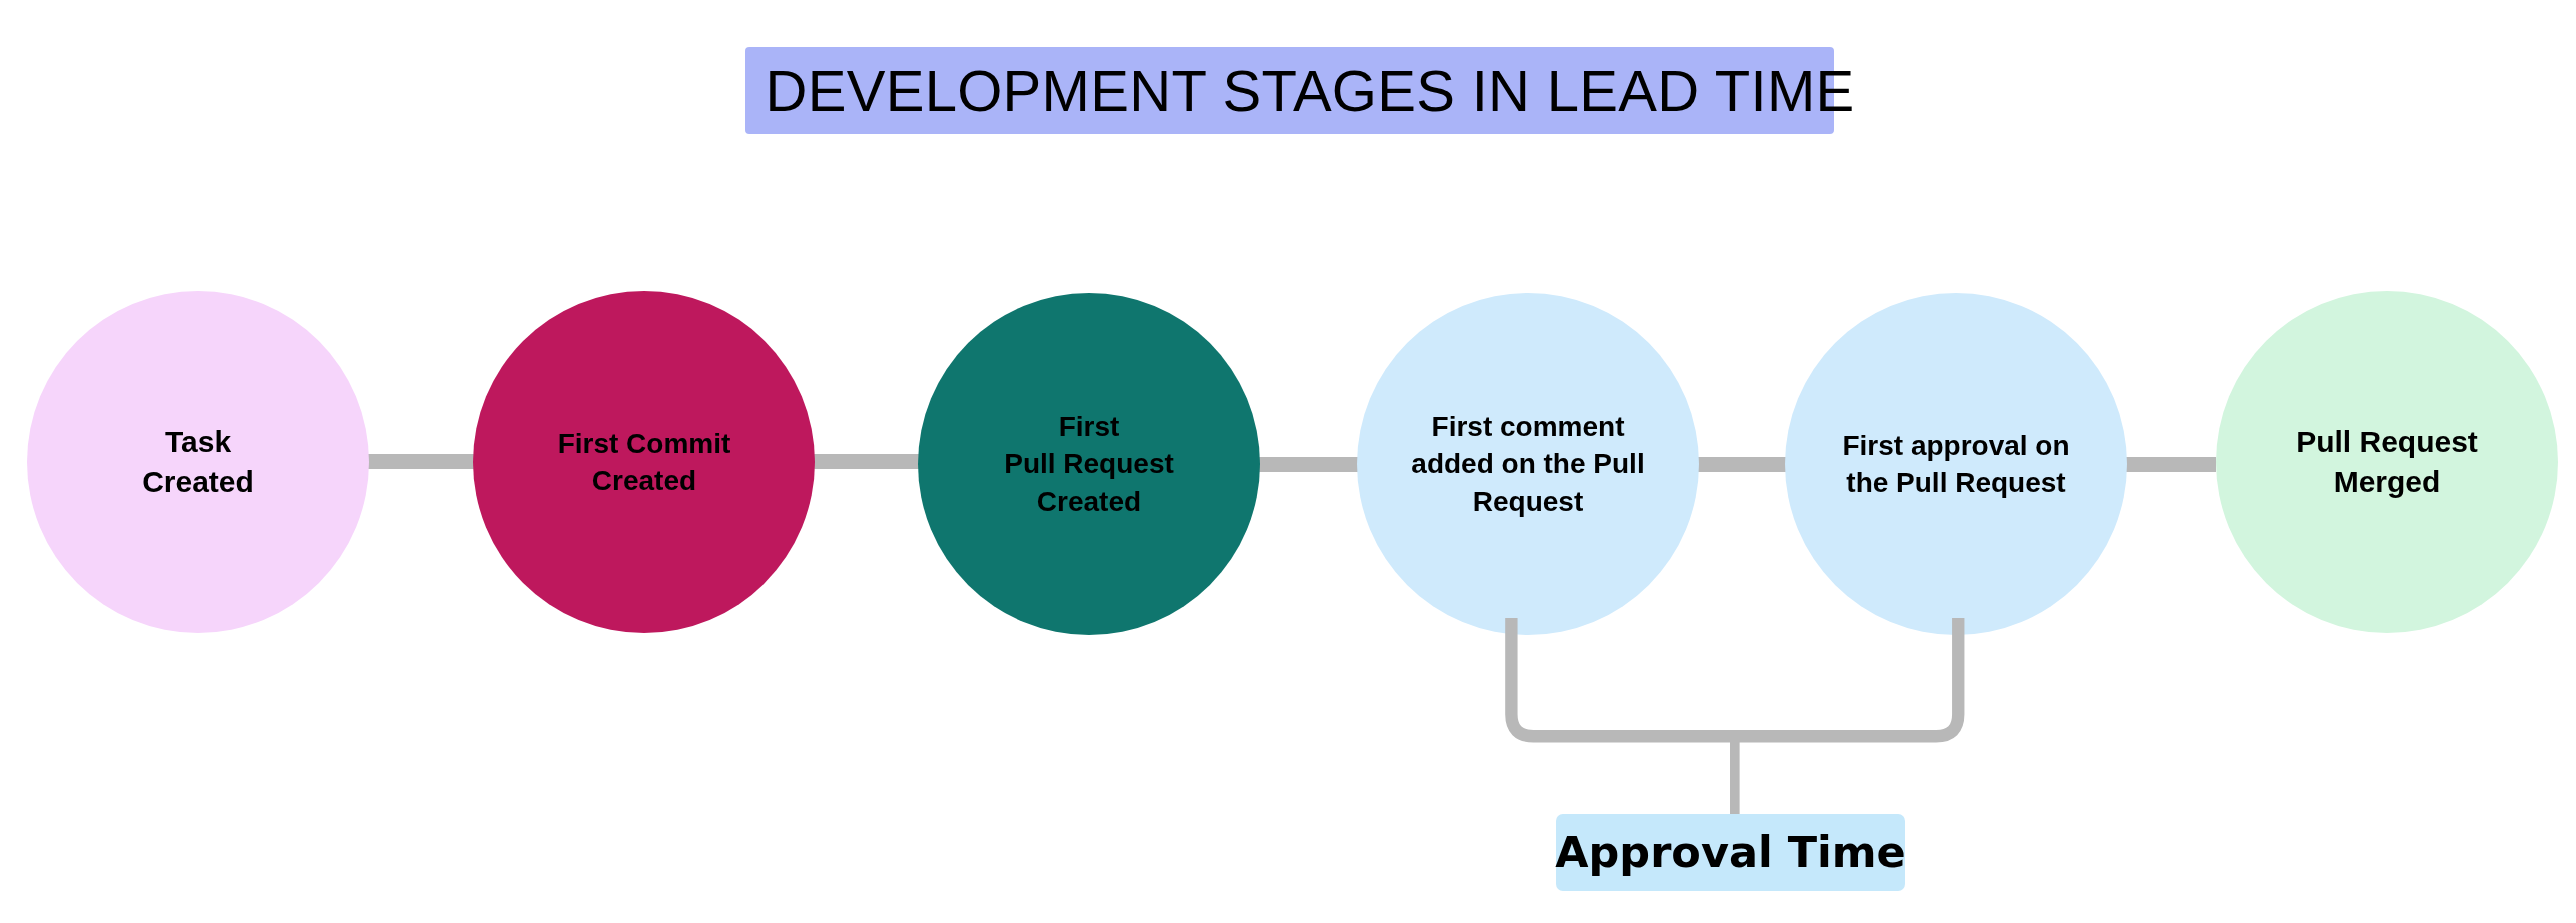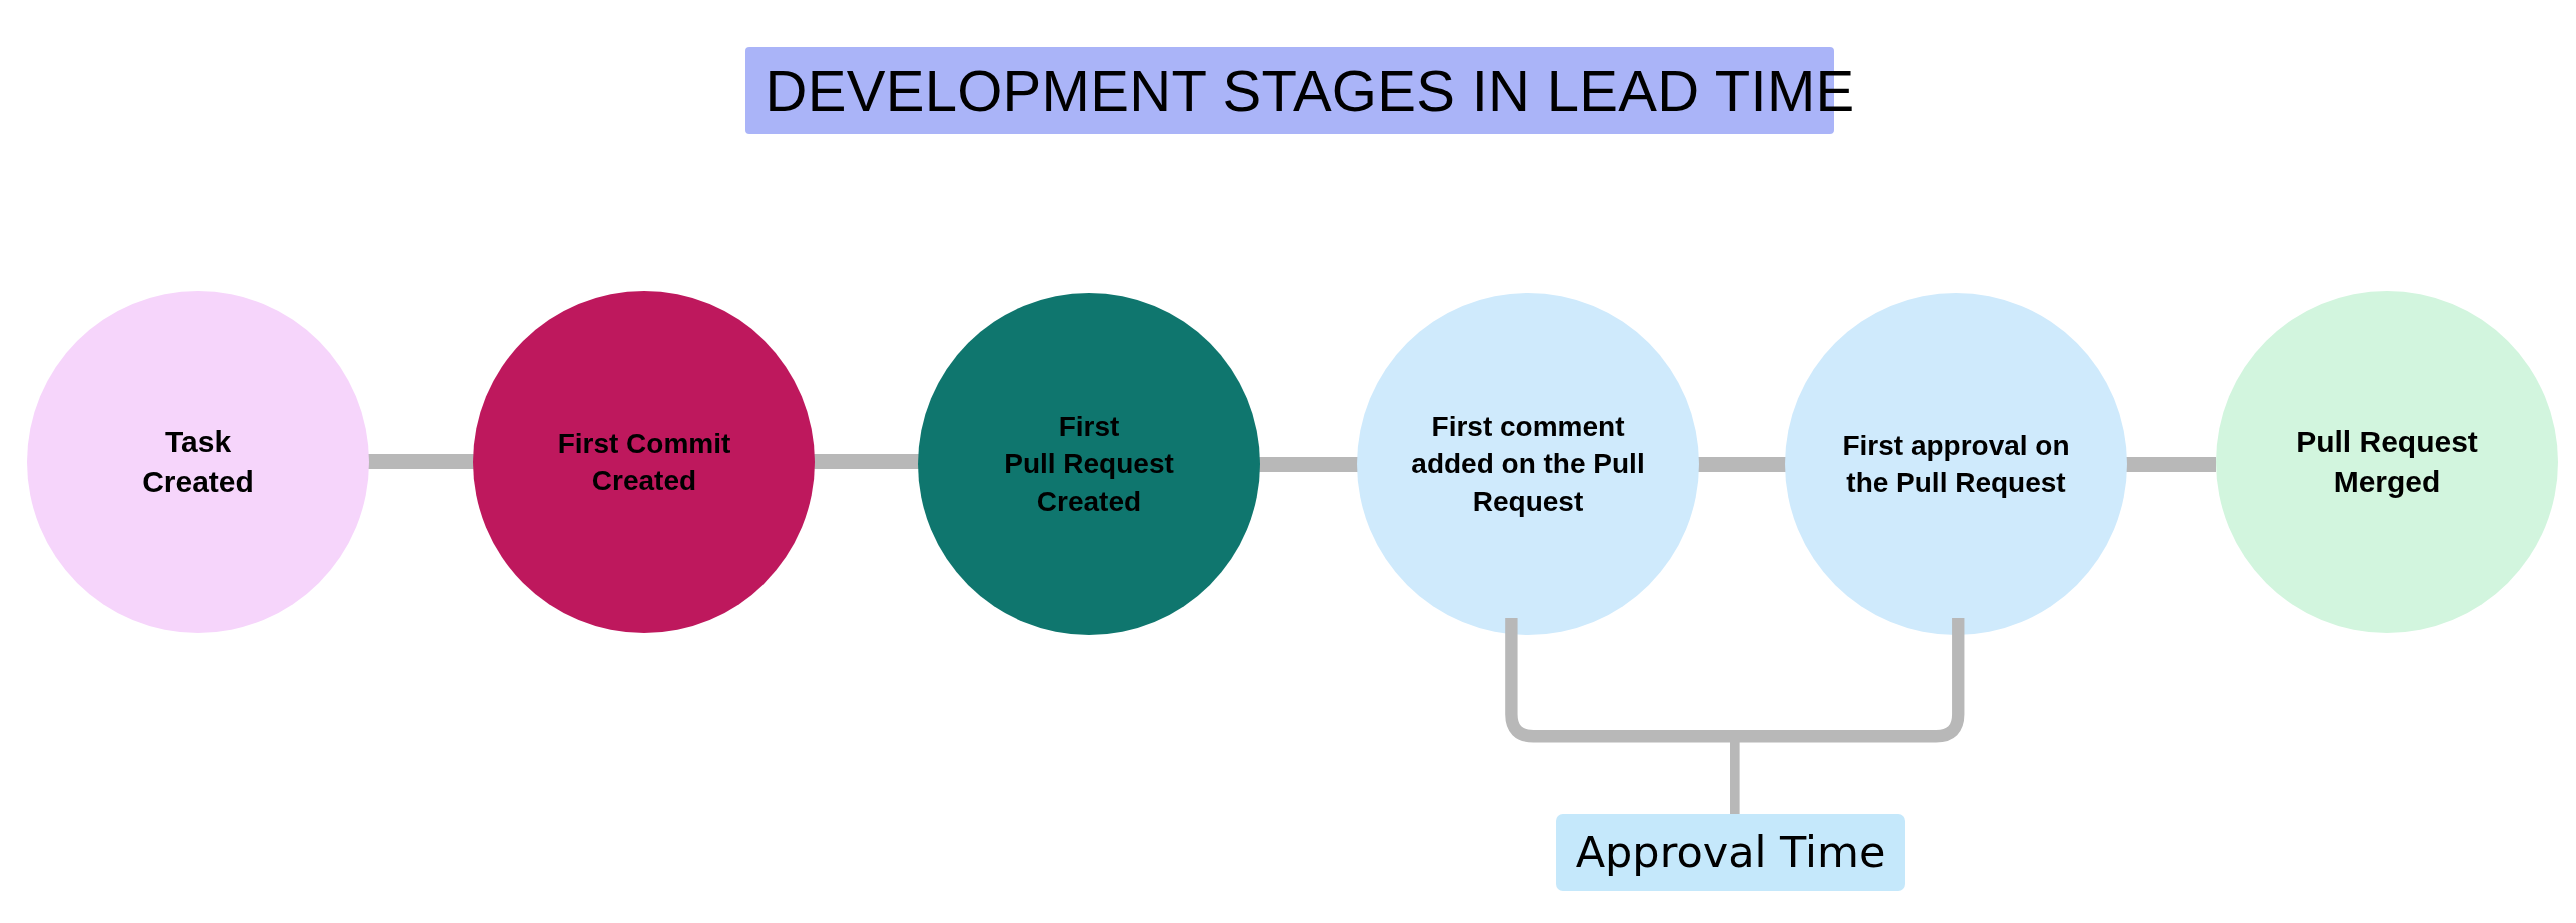--- a/index.html
+++ b/index.html
@@ -96,21 +96,21 @@
     background: #c5e8fb;
     border-radius: 6.9px;
     display: flex;
     align-items: center;
     justify-content: center;
     box-sizing: border-box;
   }
   .approval-pill-text {
     font-family: "DejaVu Sans", sans-serif;
     font-size: 43px;
-    font-weight: 400;
+    font-weight: 700;
     color: #000000;
     line-height: 1;
     white-space: nowrap;
   }
 </style>
 </head>
 <body>
 
 <div id="stage">
 

